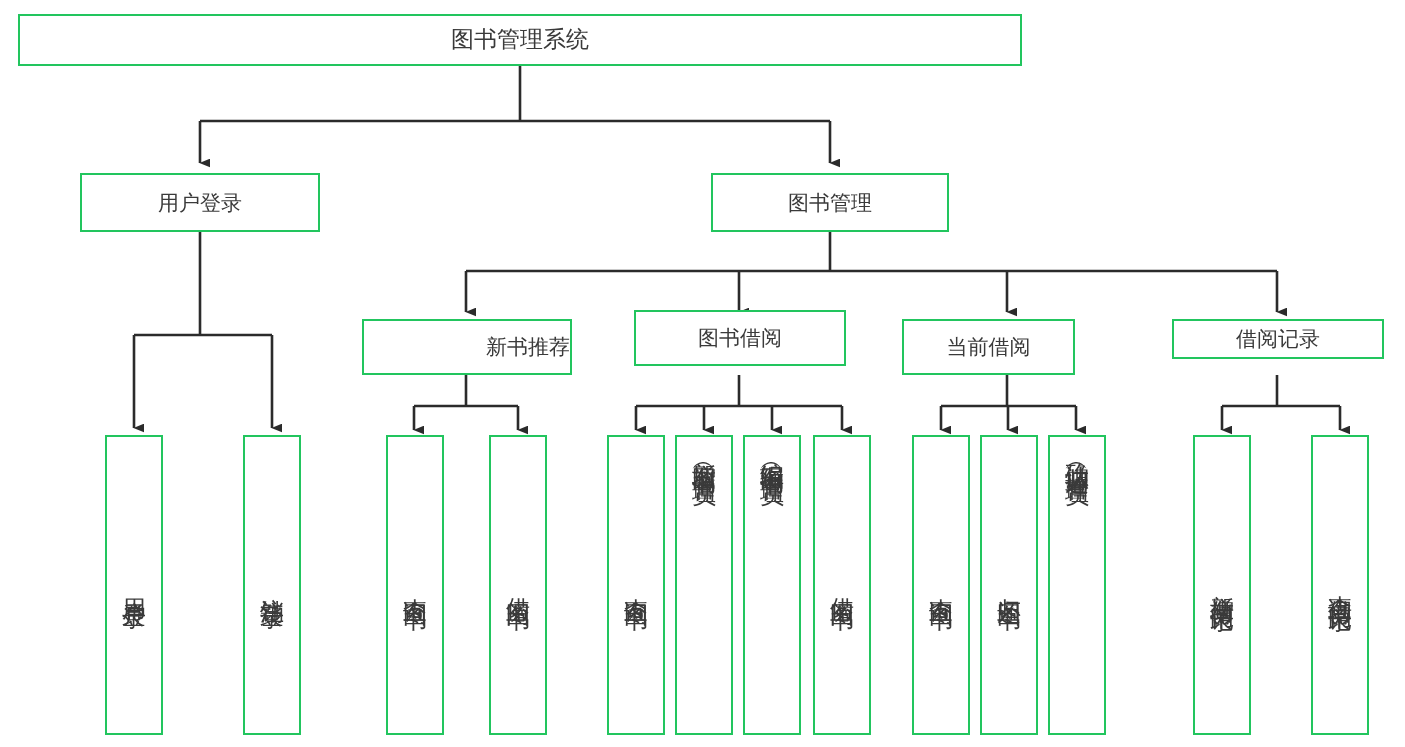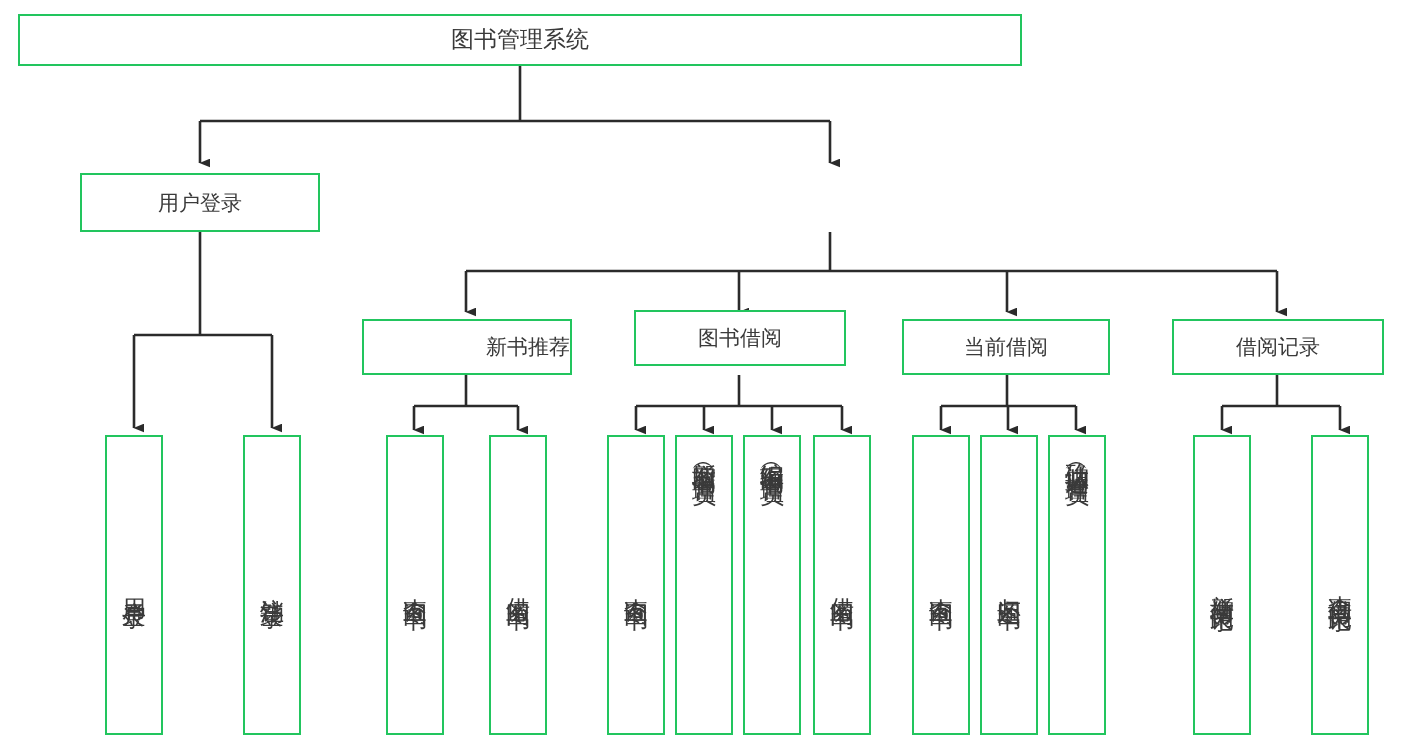--- a/index.html
+++ b/index.html
@@ -130,34 +130,37 @@
   </svg>
 
   <div class="node-box lvl0" style="left:18px; top:14px; width:1004px; height:52px;">
     <span class="node-label">图书管理系统</span>
   </div>
 
   <div class="node-box lvl1" style="left:80px; top:173px; width:240px; height:59px;">
     <span class="node-label">用户登录</span>
   </div>
 
+  <div class="node-box lvl1" style="left:711px; top:173px; width:238px; height:59px;">
+    <span class="node-label">图书管理</span>
+  </div>
 
   <div class="node-box lvl2" style="left:362px; top:319px; width:210px; height:56px;justify-content:flex-end;">
     <span class="node-label">新书推荐</span>
   </div>
 
   <div class="node-box lvl2" style="left:634px; top:310px; width:212px; height:56px;">
     <span class="node-label">图书借阅</span>
   </div>
 
-  <div class="node-box lvl2" style="left:902px; top:319px; width:208px; height:56px;text-align:right;">
+  <div class="node-box lvl2" style="left:902px; top:319px; width:173px; height:56px;text-align:right;">
     <span class="node-label">当前借阅</span>
   </div>
 
-  <div class="node-box lvl2" style="left:1172px; top:319px; width:212px; height:56px;">
+  <div class="node-box lvl2" style="left:1172px; top:319px; width:212px; height:40px;">
     <span class="node-label">借阅记录</span>
   </div>
 
   <div class="node-box leaf mid" style="left:105px; top:435px; width:58px; height:300px;">
     <span class="node-label">用户登录</span>
   </div>
 
   <div class="node-box leaf mid" style="left:243px; top:435px; width:58px; height:300px;">
     <span class="node-label">注销登录</span>
   </div>

